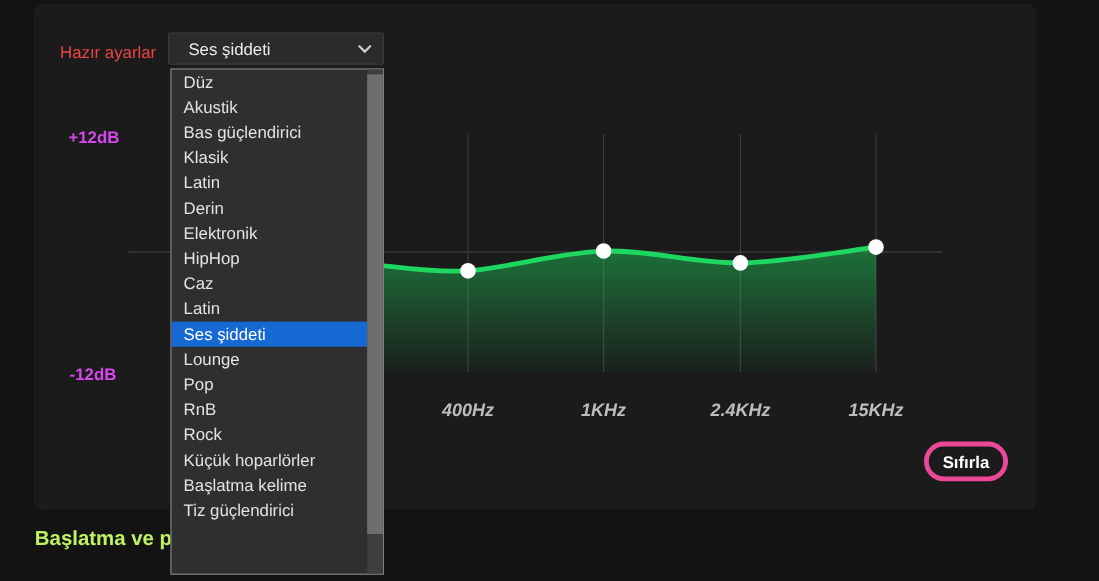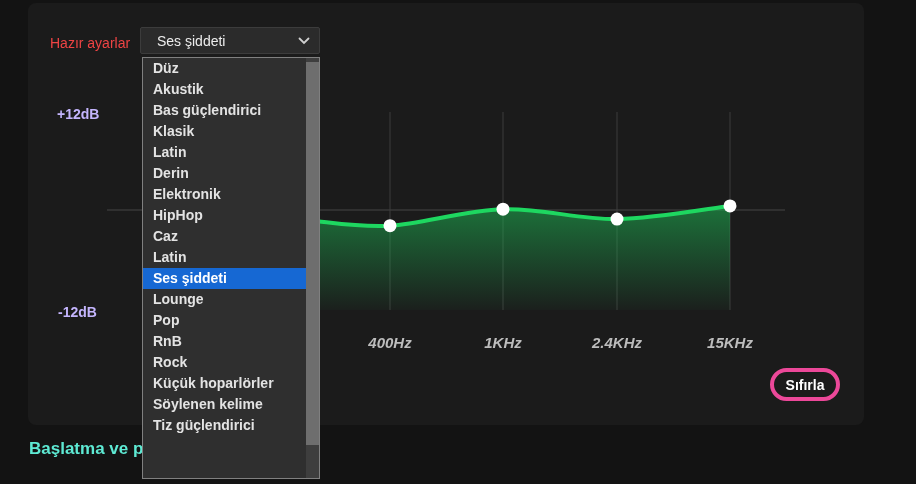--- a/index.html
+++ b/index.html
@@ -52,21 +52,20 @@
     flex: 0 0 auto;
   }
 
   .listbox {
     position: absolute;
     left: 142px; top: 57px;
     width: 178px; height: 422px;
     background: #2f2f2f;
     border: 1px solid #808080;
     z-index: 6;
-    font-weight: bold;
   }
   .listbox .options { position: absolute; left: 0; top: 0; right: 13px; }
   .option {
     height: 21px;
     line-height: 21px;
     padding-left: 10px;
     font-size: 14px;
     color: #e3e3e3;
     white-space: nowrap;
     overflow: hidden;
@@ -84,21 +83,21 @@
     position: absolute;
     top: 4px; left: 0;
     width: 13px; height: 383px;
     background: #6e6e6e;
   }
 
   .db-label {
     position: absolute;
     font-size: 14px;
     font-weight: bold;
-    color: #c4b5fd;
+    color: #d946ef;
     z-index: 2;
     text-align: right;
   }
   .db-top { left: 57px; top: 106px; }
   .db-bottom { left: 58px; top: 304px; }
 
   .eq-chart {
     position: absolute;
     left: 107px; top: 110px;
     width: 680px; height: 202px;
@@ -134,21 +133,21 @@
     font-weight: bold;
     z-index: 2;
     cursor: pointer;
   }
 
   .section-heading {
     position: absolute;
     left: 29px; top: 439px;
     font-size: 17px;
     font-weight: bold;
-    color: #5eead4;
+    color: #bef264;
     z-index: 1;
     white-space: nowrap;
   }
 </style>
 </head>
 <body>
 
 <div class="stage">
 
   <div class="eq-card"></div>
@@ -209,21 +208,21 @@
         <div class="option">Elektronik</div>
         <div class="option">HipHop</div>
         <div class="option">Caz</div>
         <div class="option">Latin</div>
         <div class="option selected">Ses şiddeti</div>
         <div class="option">Lounge</div>
         <div class="option">Pop</div>
         <div class="option">RnB</div>
         <div class="option">Rock</div>
         <div class="option">Küçük hoparlörler</div>
-        <div class="option">Söylenen kelime</div>
+        <div class="option">Başlatma kelime</div>
         <div class="option">Tiz güçlendirici</div>
       </div>
     <div class="scroll-track">
       <div class="scroll-thumb"></div>
     </div>
   </div>
 
 </div>
 
 </body></html>

